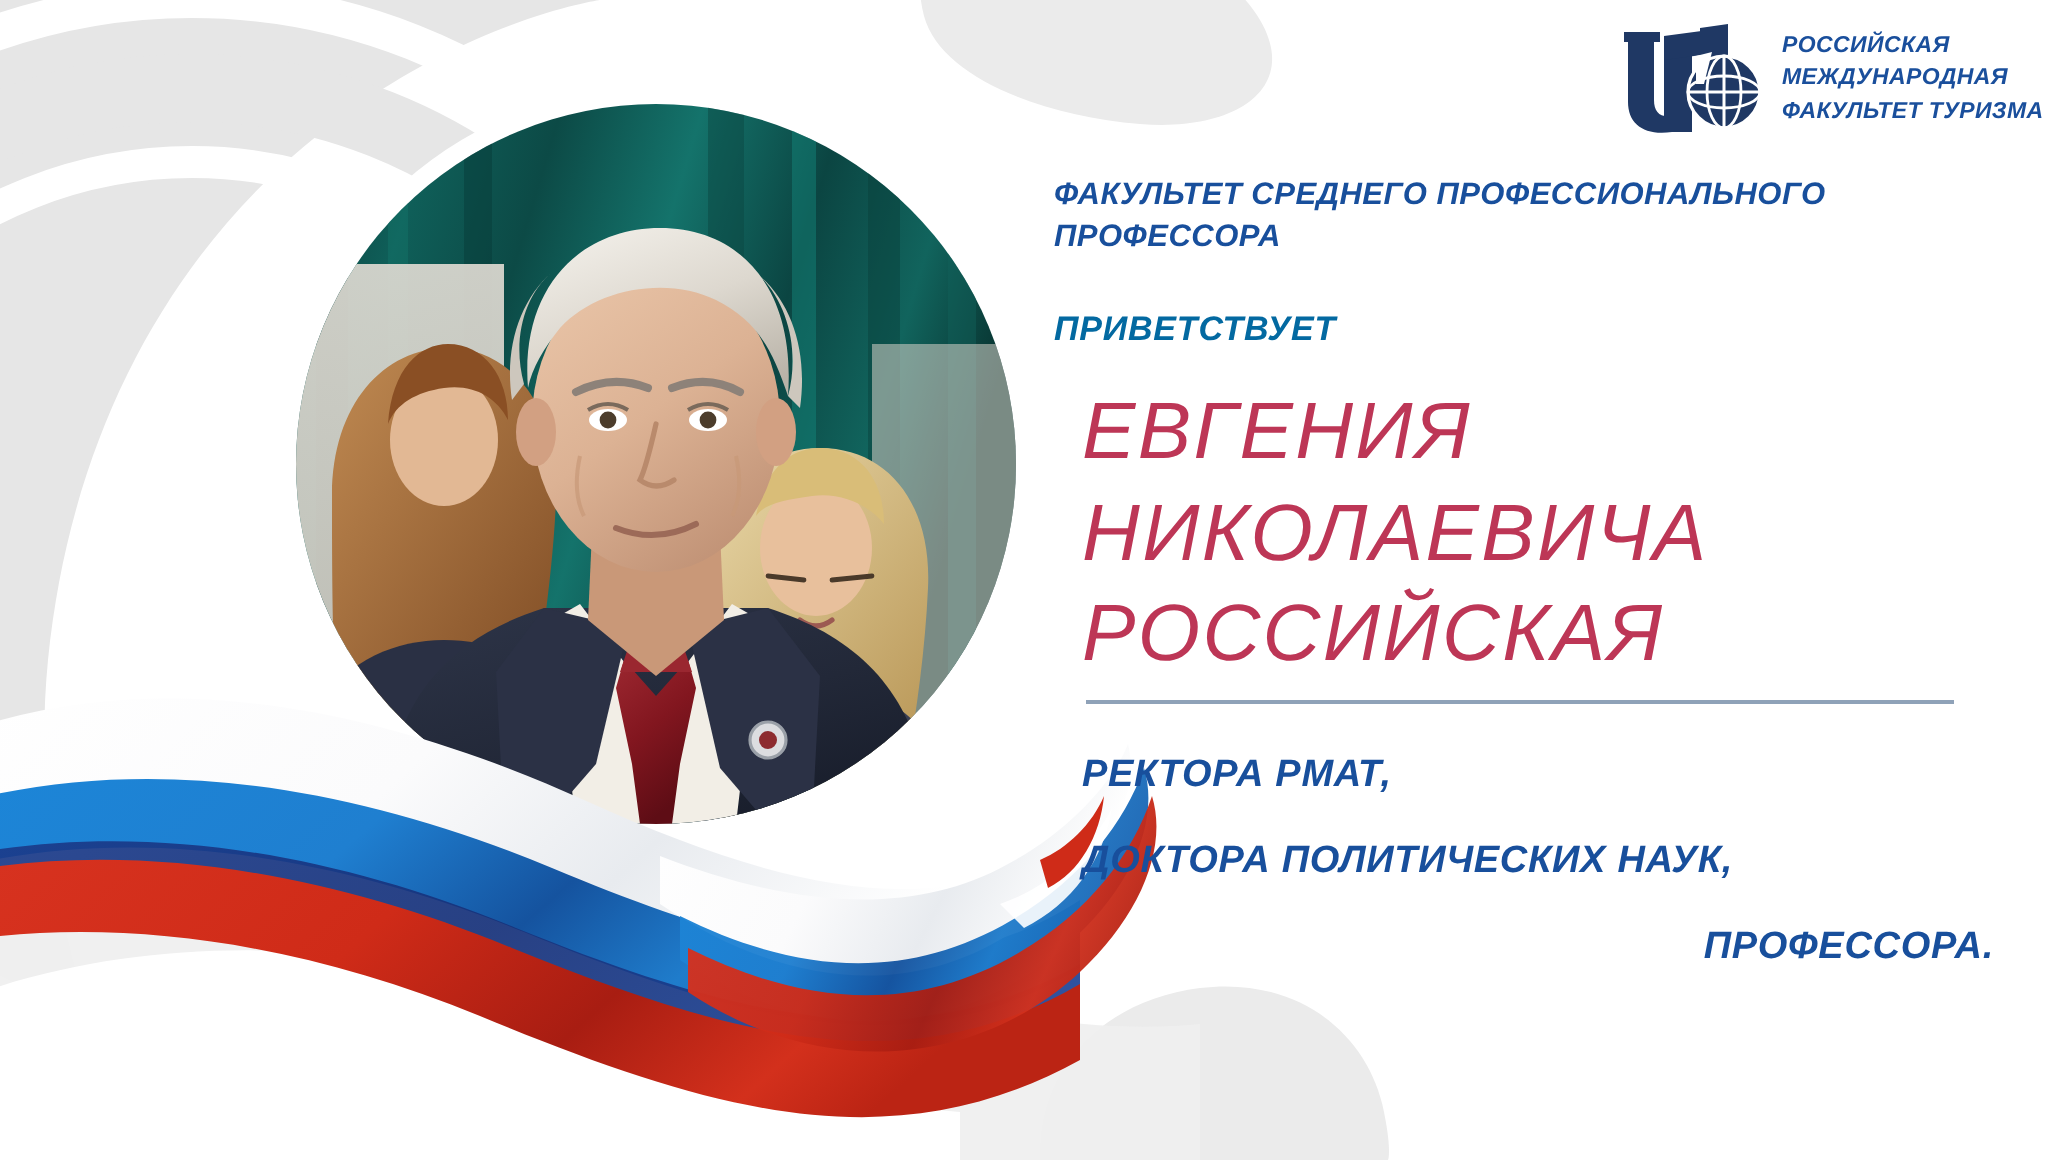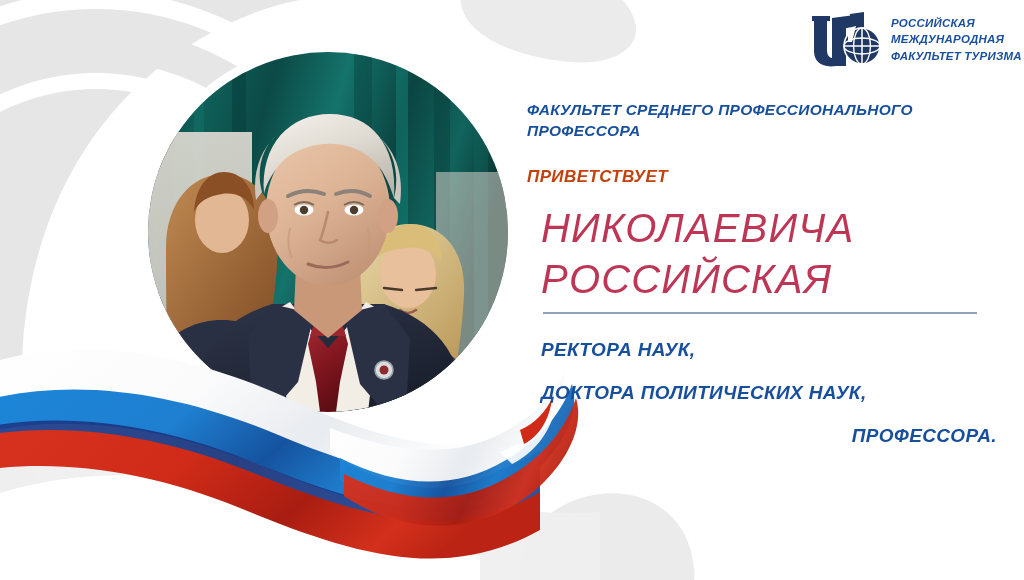--- a/index.html
+++ b/index.html
@@ -44,37 +44,37 @@
     font-style:italic;
     letter-spacing:.2px;
     color:#1a4f9c;
     line-height:1.32;
     white-space:nowrap;
   }
 
   
   .text-col{
     position:absolute;
-    left:527px;top:100px;
+    left:527px;top:88px;
     width:470px;
   }
   .faculty{
     font-size:15.5px;
     font-weight:700;
     font-style:italic;
     color:#184f9c;
     line-height:1.33;
     letter-spacing:.25px;
     margin:0;
   }
   .greets{
     font-size:17px;
     font-weight:700;
     font-style:italic;
-    color:#c2410c;
+    color:#0369a1;
     letter-spacing:.4px;
     margin:26px 0 0 0;
   }
   .name-block{
     margin:16px 0 0 14px;
   }
   .name-line{
     font-size:40px;
     font-weight:400;
     font-style:italic;
@@ -344,27 +344,28 @@
   <div class="text-col">
 
     <p class="faculty">
       <span>ФАКУЛЬТЕТ СРЕДНЕГО ПРОФЕССИОНАЛЬНОГО</span><br>
       <span>ПРОФЕССОРА</span>
     </p>
 
     <p class="greets">ПРИВЕТСТВУЕТ</p>
 
     <div class="name-block">
+      <p class="name-line">ЕВГЕНИЯ</p>
       <p class="name-line">НИКОЛАЕВИЧА</p>
       <p class="name-line">РОССИЙСКАЯ</p>
     </div>
 
     <div class="divider"></div>
 
     <div class="titles">
-      <p class="title-line">РЕКТОРА НАУК,</p>
+      <p class="title-line">РЕКТОРА РМАТ,</p>
       <p class="title-line">ДОКТОРА ПОЛИТИЧЕСКИХ НАУК,</p>
       <p class="title-line">ПРОФЕССОРА.</p>
     </div>
 
   </div>
 
 </div>
 
 </body></html>

